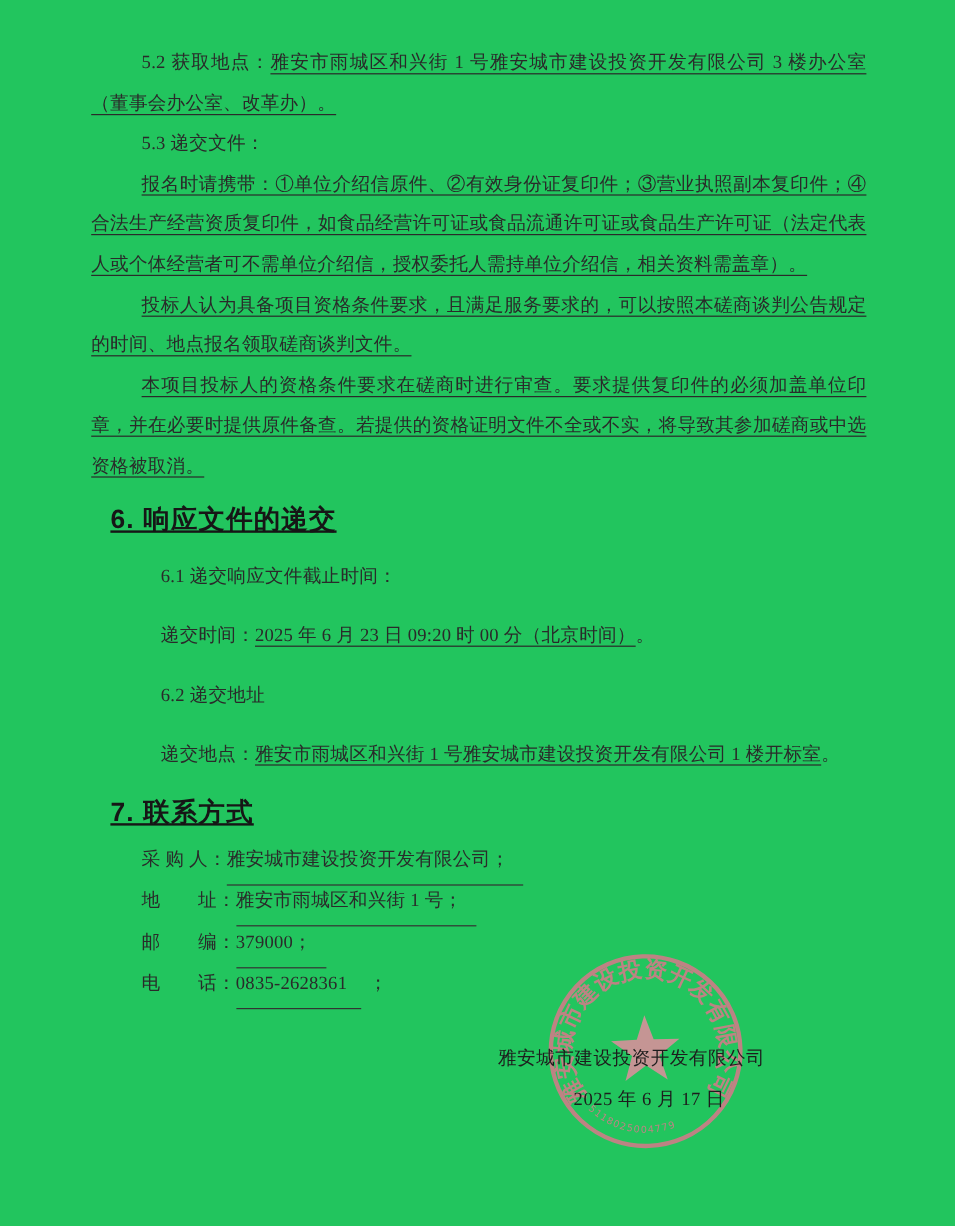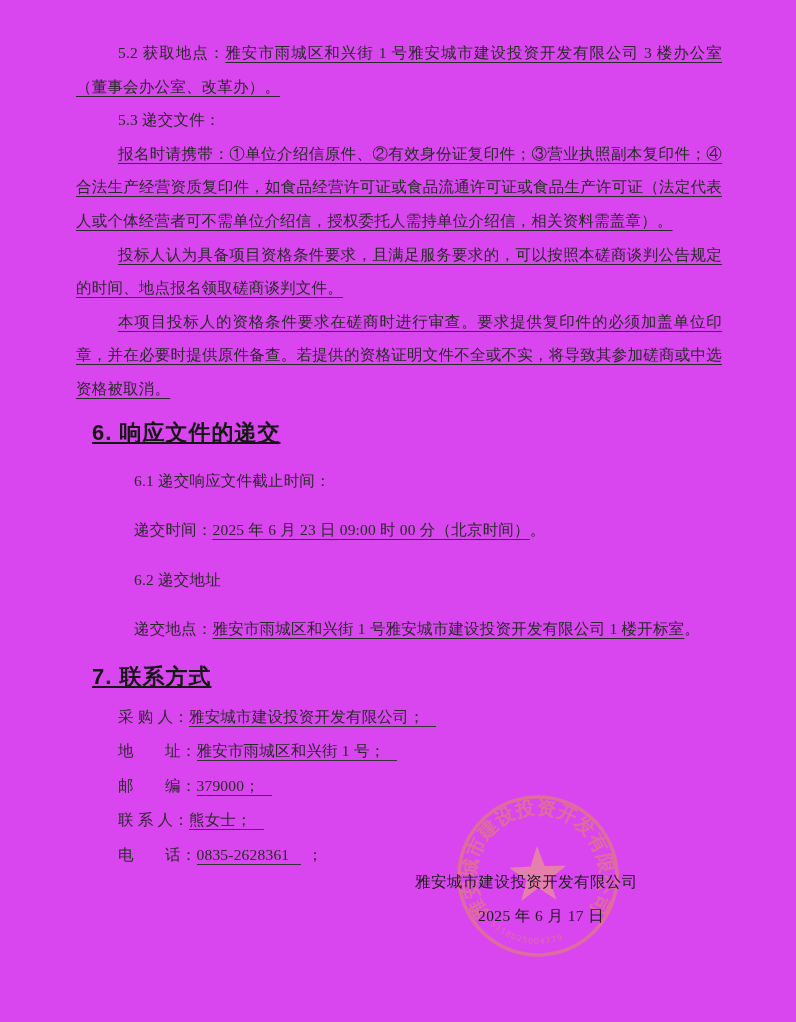--- a/index.html
+++ b/index.html
@@ -5,21 +5,21 @@
   html,body{margin:0;padding:0;}
   body{
     width:796px;height:1022px;
     background:#ffffff;
     font-family:"Liberation Serif","DejaVu Serif",serif;
     color:#2a2a2a;
     position:relative;
   }
   .page{
     position:absolute;inset:0;
-    background:#d946ef;
+    background:#22c55e;
     overflow:hidden;
   }
   .content{
     position:absolute;
     left:76px;top:0;
     width:646px;
     padding-top:36px;
   }
   .para{
     margin:0;
@@ -56,21 +56,21 @@
   .contact-row{
     font-size:15.5px;
     line-height:34.5px;
     padding-left:42px;
     letter-spacing:0.2px;
   }
   .c-label{white-space:pre;margin-top:33px;}
   .c-value{
     border-bottom:1px solid #333;
     padding-right:12px;
-    padding-bottom:1px;
+    padding-bottom:12px;
   }
   .c-suffix{margin-left:6px;}
   .stamp{
     position:absolute;
     left:448px;top:786px;
     width:180px;height:180px;
     opacity:0.82;
     transform:rotate(-2deg);
   }
   .ring{fill:none;stroke:#e0758c;stroke-width:3.6;}
@@ -105,32 +105,31 @@
         <p class="para"><span>5.3 递交文件：</span></p>
         <p class="para"><span class="u">报名时请携带：①单位介绍信原件、②有效身份证复印件；③营业执照副本复印件；④合法生产经营资质复印件，如食品经营许可证或食品流通许可证或食品生产许可证（法定代表人或个体经营者可不需单位介绍信，授权委托人需持单位介绍信，相关资料需盖章）。</span></p>
         <p class="para"><span class="u">投标人认为具备项目资格条件要求，且满足服务要求的，可以按照本磋商谈判公告规定的时间、地点报名领取磋商谈判文件。</span></p>
         <p class="para"><span class="u">本项目投标人的资格条件要求在磋商时进行审查。要求提供复印件的必须加盖单位印章，并在必要时提供原件备查。若提供的资格证明文件不全或不实，将导致其参加磋商或中选资格被取消。</span></p>
       </div>
 
     <h2 class="h-major">6. 响应文件的递交</h2>
 
     <div>
         <p class="line"><span>6.1 递交响应文件截止时间：</span></p>
-        <p class="line"><span>递交时间：</span><span class="u">2025 年 6 月 23 日 09:00 时 00 分（北京时间）</span><span>。</span></p>
+        <p class="line"><span>递交时间：</span><span class="u">2025 年 6 月 23 日 09:20 时 00 分（北京时间）</span><span>。</span></p>
         <p class="line"><span>6.2 递交地址</span></p>
         <p class="line"><span>递交地点：</span><span class="u">雅安市雨城区和兴街 1 号雅安城市建设投资开发有限公司 1 楼开标室</span><span>。</span></p>
       </div>
 
     <h2 class="h-major">7. 联系方式</h2>
 
     <div class="contact-list">
         <div class="contact-row"><span class="c-label">采 购 人：</span><span class="c-value">雅安城市建设投资开发有限公司；</span></div>
         <div class="contact-row"><span class="c-label">地　　址：</span><span class="c-value">雅安市雨城区和兴街 1 号；</span></div>
         <div class="contact-row"><span class="c-label">邮　　编：</span><span class="c-value">379000；</span></div>
-        <div class="contact-row"><span class="c-label">联 系 人：</span><span class="c-value">熊女士；</span></div>
         <div class="contact-row"><span class="c-label">电　　话：</span><span class="c-value">0835-2628361</span><span class="c-suffix">；</span></div>
       </div>
 
   </div>
 
   <svg class="stamp" viewBox="0 0 180 180" xmlns="http://www.w3.org/2000/svg">
     <defs>
       <path id="arcTop" d="M 41.1,128.2 A 62,62 0 1 1 138.9,128.2" fill="none"></path>
       <path id="arcBottom" d="M 37.9,133.7 A 68,68 0 0 0 142.1,133.7" fill="none"></path>
     </defs>

